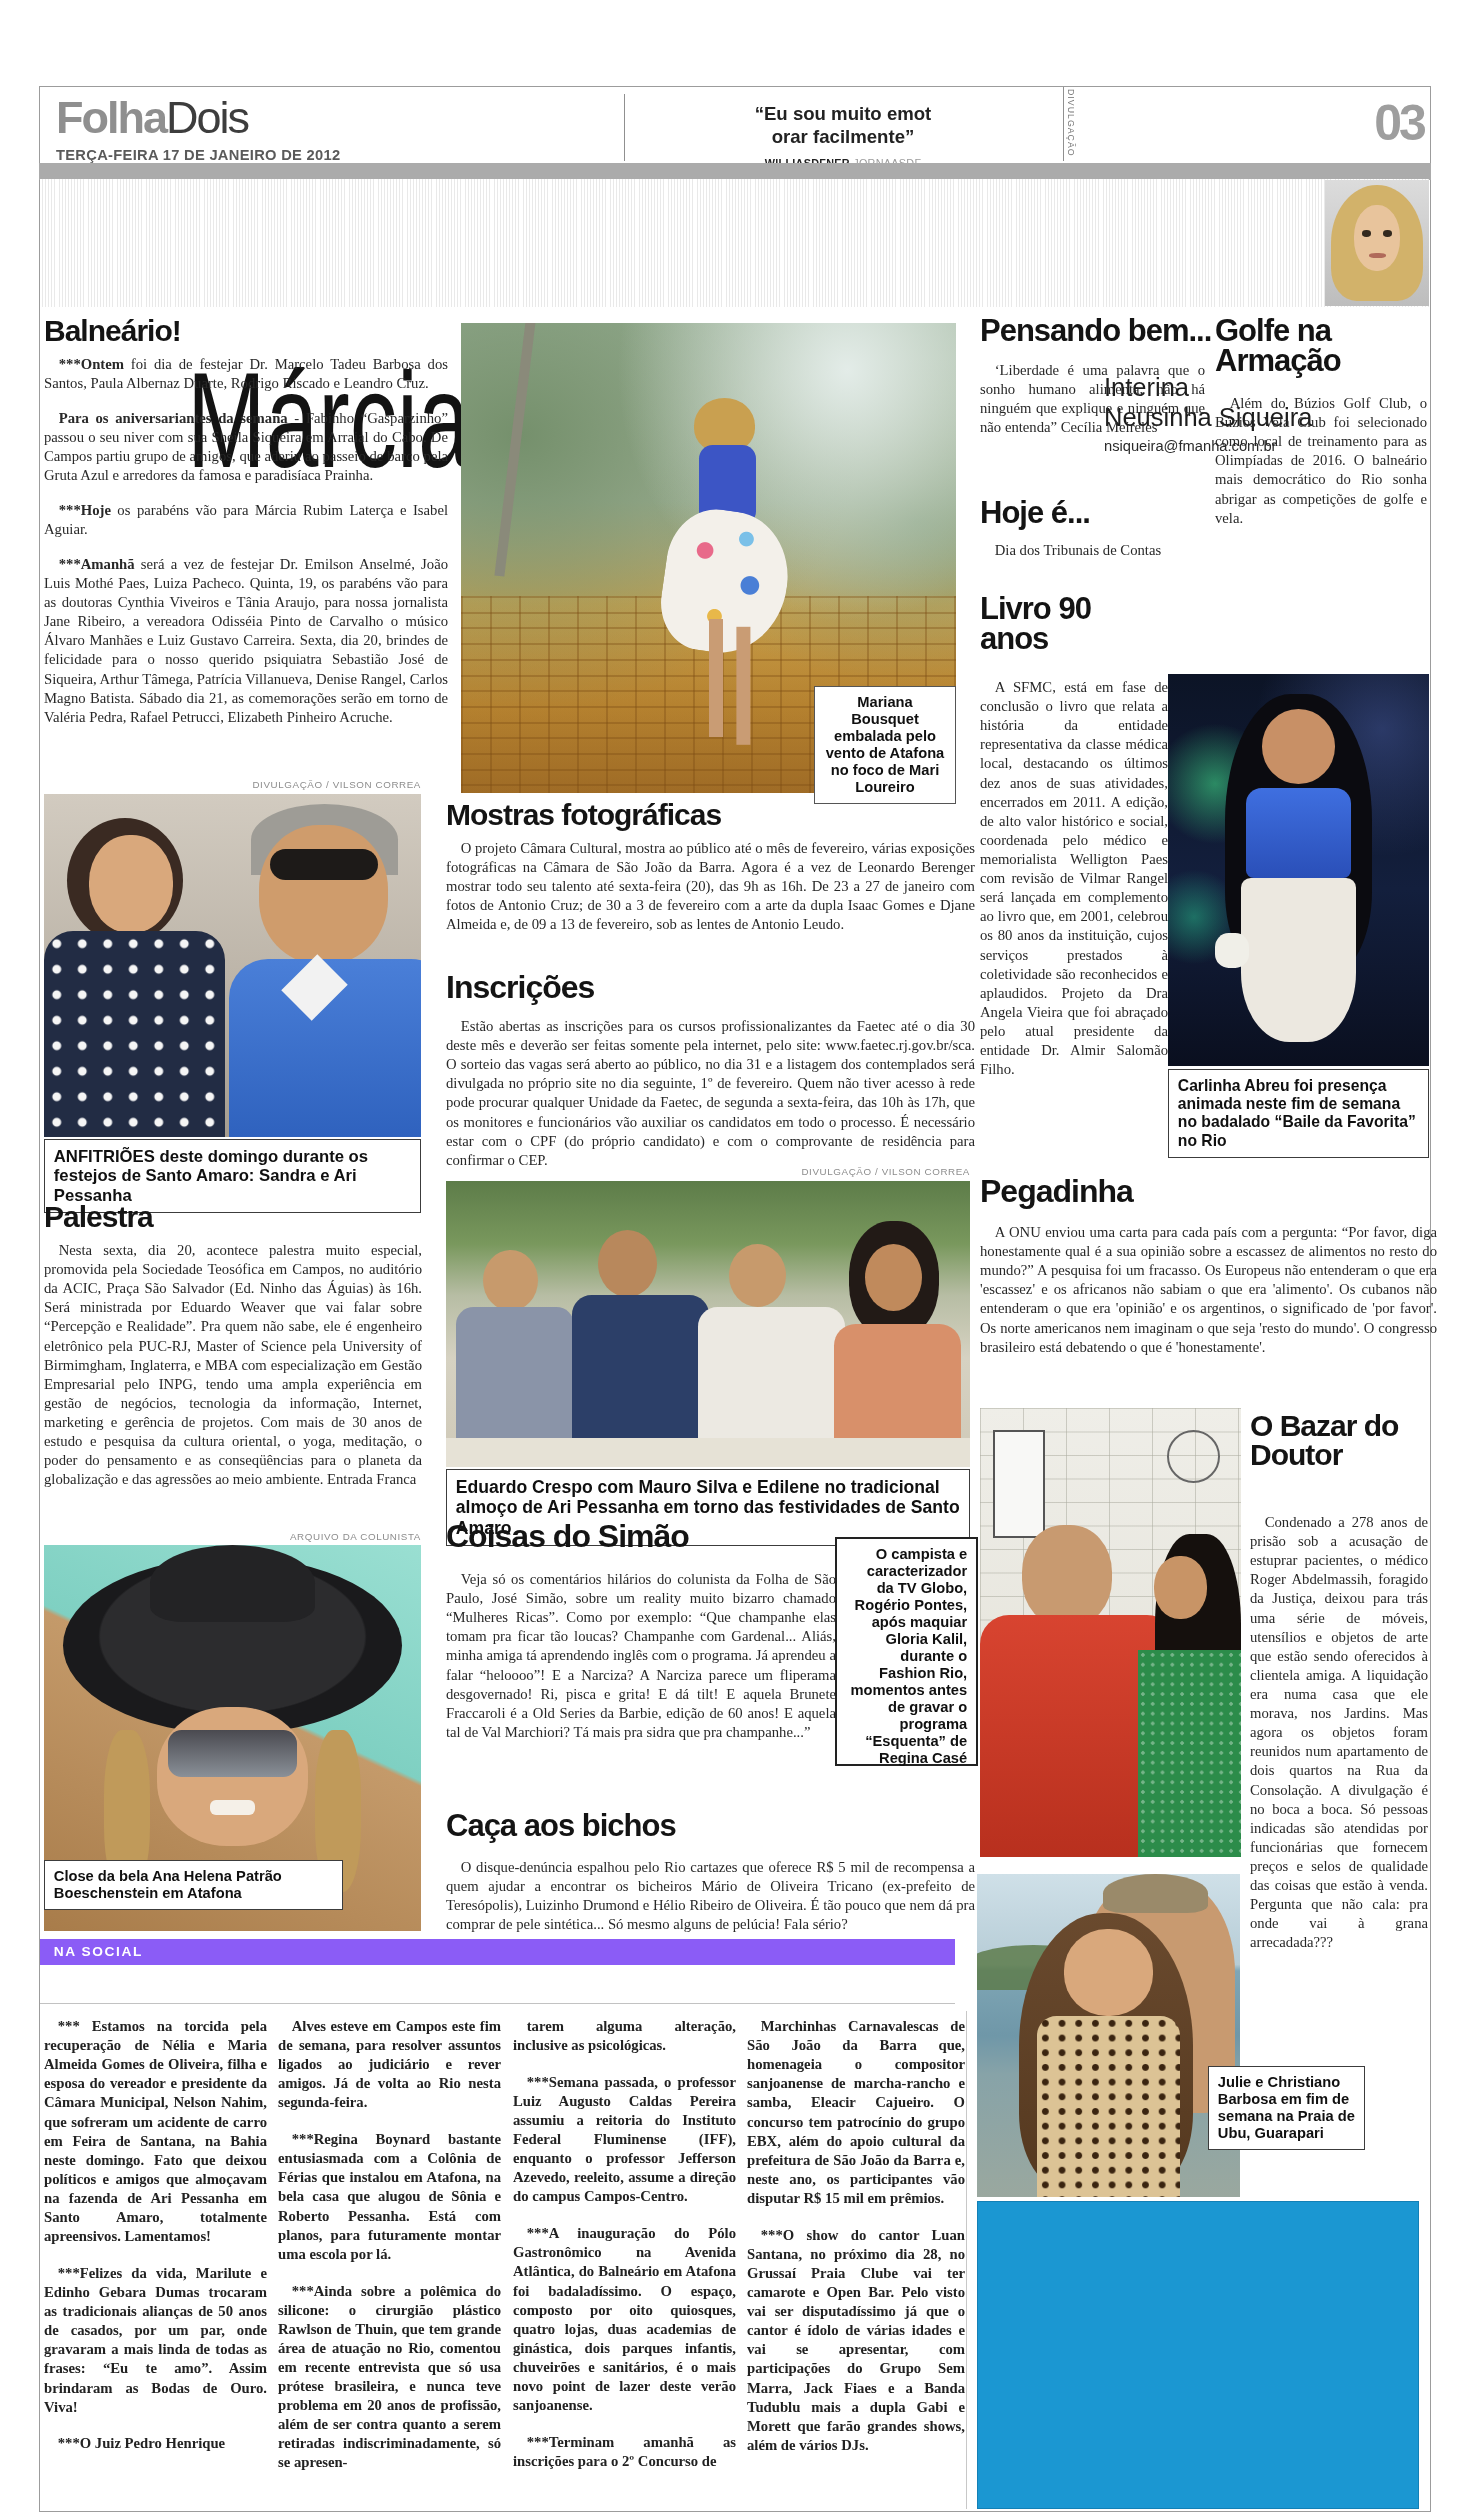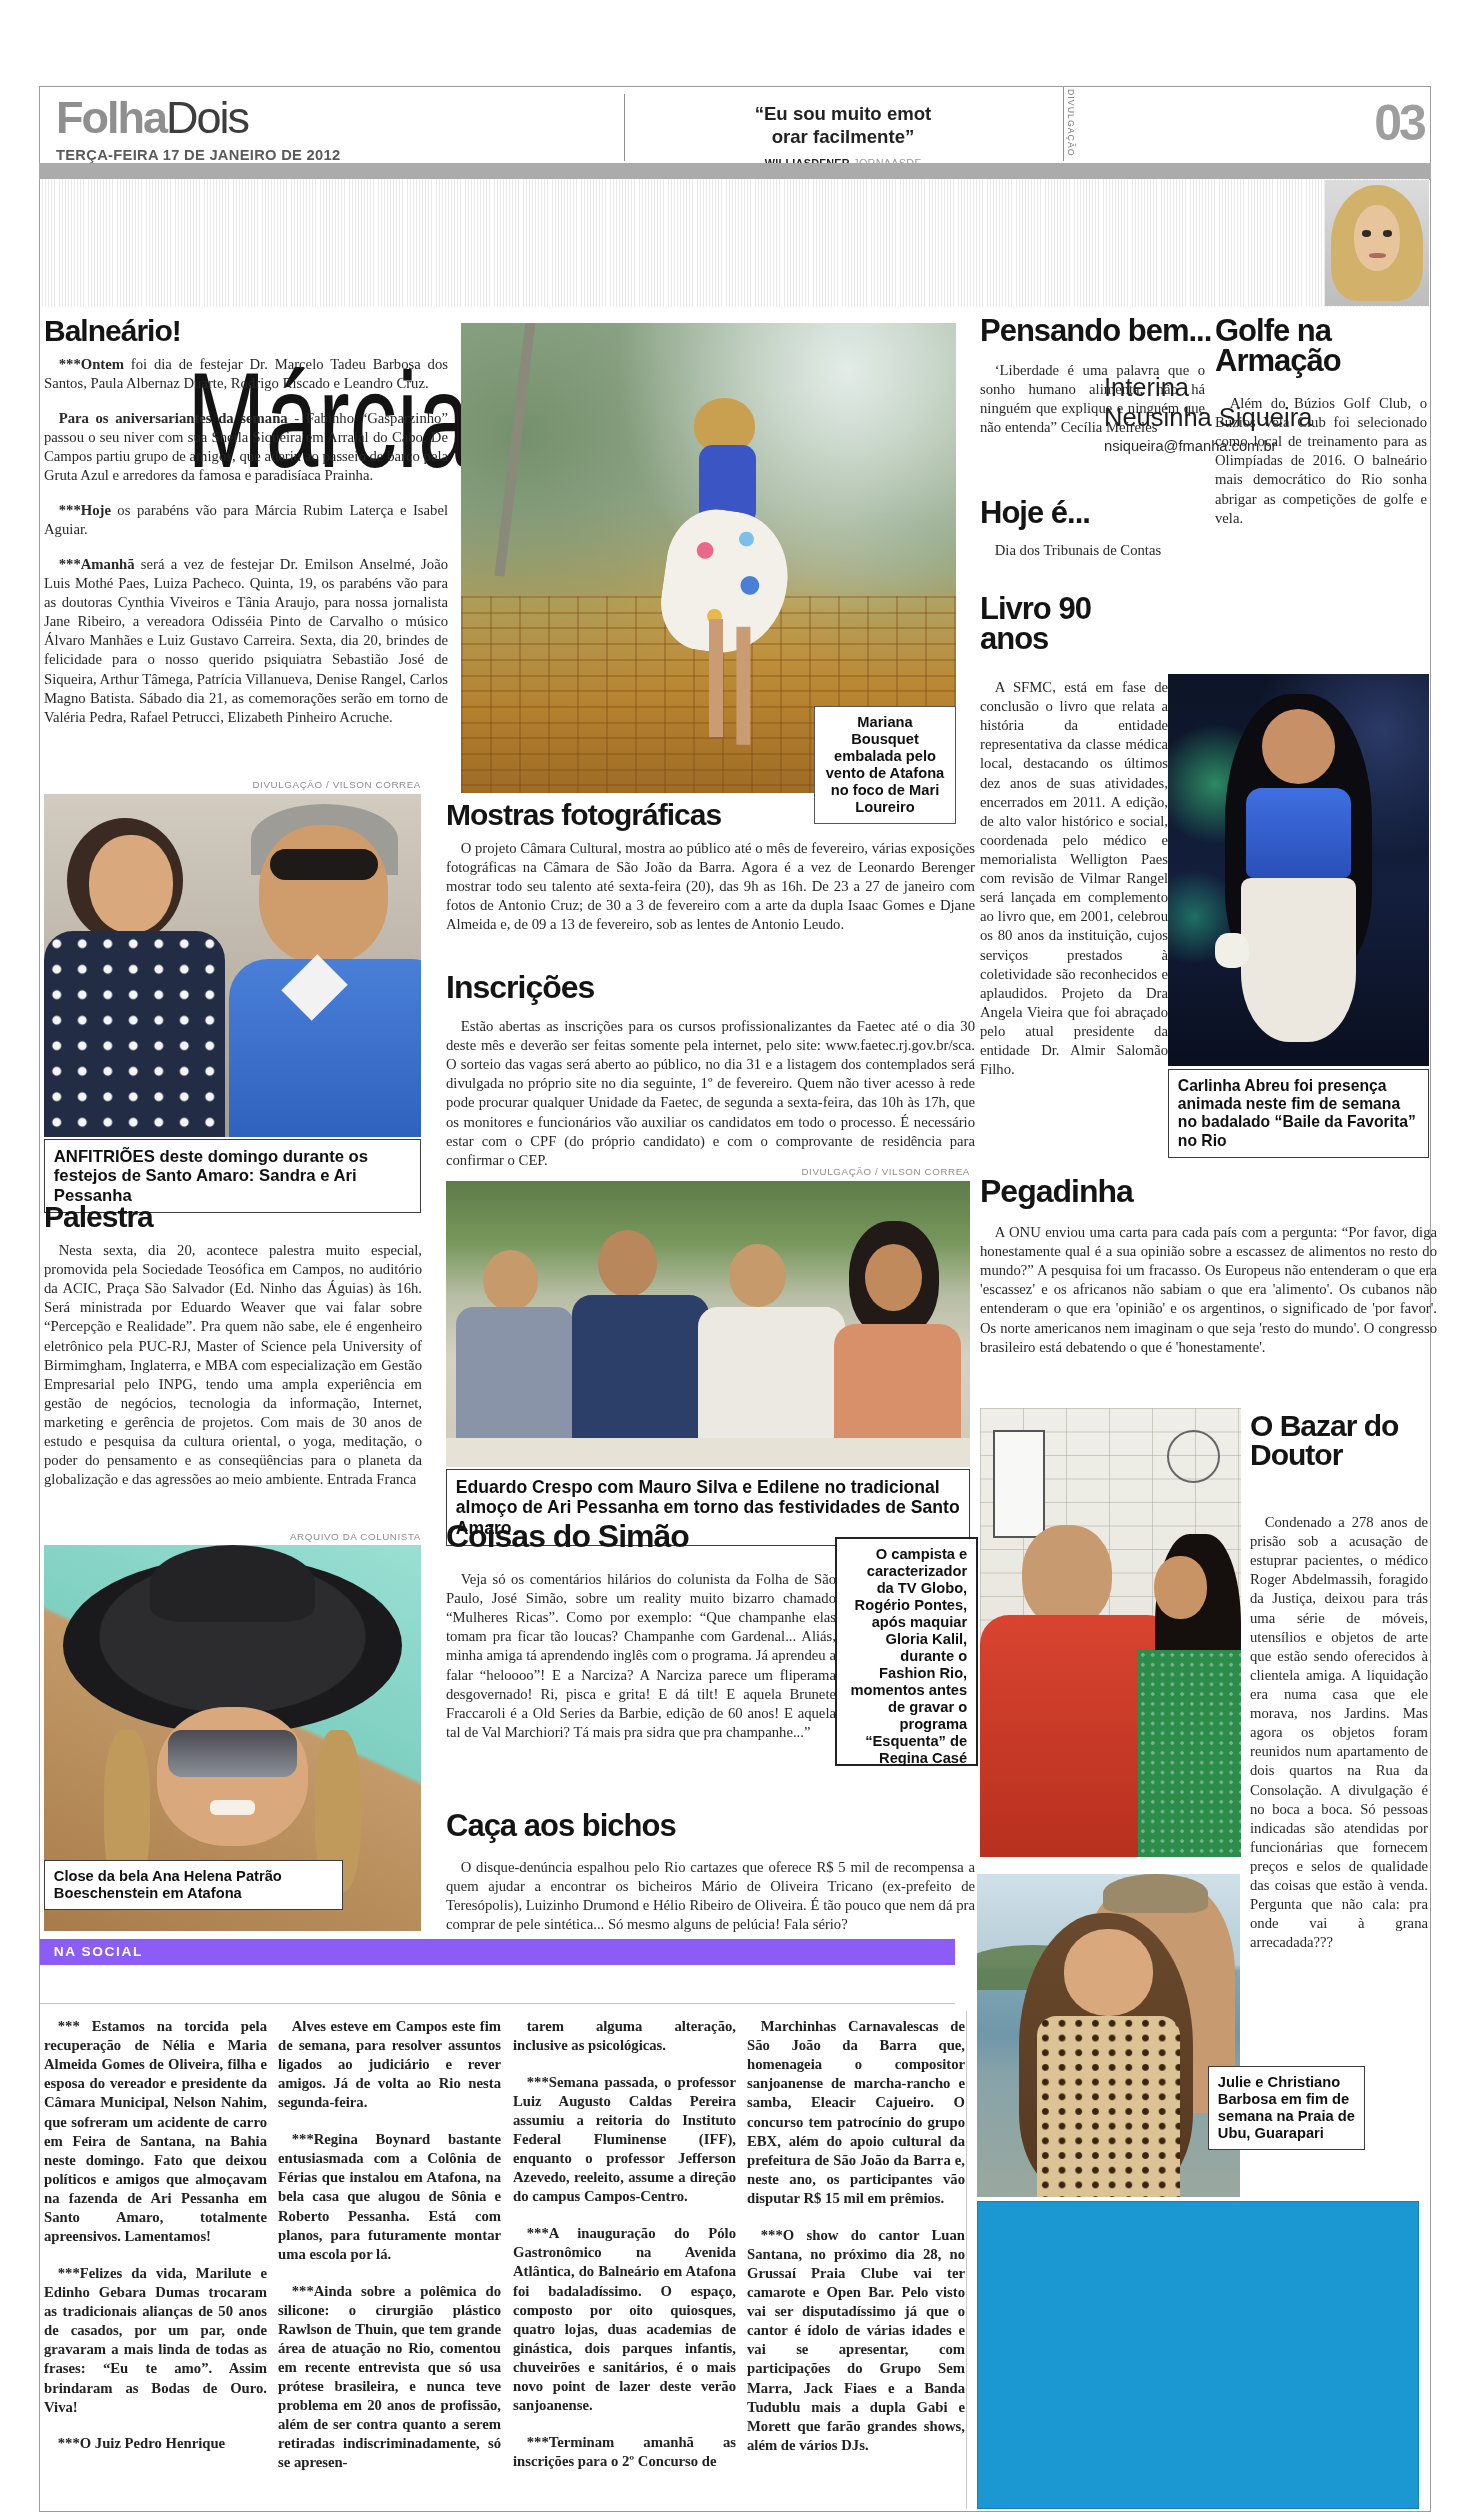--- a/index.html
+++ b/index.html
@@ -124,21 +124,21 @@
 </div>
 
 <div class="photo" id="photo-mariana" style="left:461px;top:323px;width:495px;height:470px;">
   <div class="shape" style="left:10%;top:-4%;width:9.8px;height:58%;background:#8a8a7a;transform:rotate(7deg);"></div>
   <div class="shape" style="left:0;bottom:0;width:100%;height:42%;background:repeating-linear-gradient(90deg, rgba(122,74,18,.35) 0 2px, rgba(0,0,0,0) 2px 29px),repeating-linear-gradient(180deg, rgba(122,74,18,.35) 0 2px, rgba(0,0,0,0) 2px 15.7px),linear-gradient(180deg, rgba(214,165,70,.15), rgba(150,96,30,.45));"></div>
   <div class="shape" style="left:47%;top:16%;width:61px;height:55px;background:#c9a050;border-radius:50% 50% 45% 45%;"></div>
   <div class="shape" style="left:48%;top:26%;width:57px;height:80px;background:#3c55c5;border-radius:13.7px;"></div>
   <div class="shape" style="left:41%;top:40%;width:123px;height:142px;background:radial-gradient(circle at 30% 30%, #e86a8a 0 7.8px, rgba(0,0,0,0) 8.8px),radial-gradient(circle at 70% 50%, #4a7fd6 0 8.8px, rgba(0,0,0,0) 9.8px),radial-gradient(circle at 45% 75%, #e8b84a 0 6.9px, rgba(0,0,0,0) 7.8px),radial-gradient(circle at 62% 18%, #7ac0e8 0 6.9px, rgba(0,0,0,0) 7.8px),#f3f0ea;border-radius:45% 55% 60% 40%;transform:rotate(8deg);"></div>
   <div class="shape" style="left:50%;top:63%;width:14.7px;height:118px;background:#c99c74;box-shadow:27.4px 7.8px 0 #c99c74;"></div>
 </div>
-<div class="caption" style="left:814px;top:686px;width:142px;border:1px solid #555;text-align:center;font-size:14.7px;margin-top:20px;">Mariana Bousquet embalada pelo vento de Atafona no foco de Mari Loureiro</div>
+<div class="caption" style="left:814px;top:686px;width:142px;border:1px solid #555;text-align:center;font-size:14.7px;">Mariana Bousquet embalada pelo vento de Atafona no foco de Mari Loureiro</div>
 
 <h2 class="hl" style="left:980px;top:316px;font-size:31px;">Pensando bem...</h2>
 <div class="bt" style="left:980px;top:361px;width:225px;">
   <p>‘Liberdade é uma palavra que o sonho humano alimenta, não há ninguém que explique e ninguém que não entenda” Cecília Meireles</p>
 </div>
 <h2 class="hl" style="left:980px;top:498px;font-size:31px;">Hoje é...</h2>
 <div class="bt" style="left:980px;top:541px;width:235px;text-align:left;">
   <p>Dia dos Tribunais de Contas</p>
 </div>
 <h2 class="hl" style="left:1215px;top:316px;font-size:31px;width:196px;">Golfe na Armação</h2>

